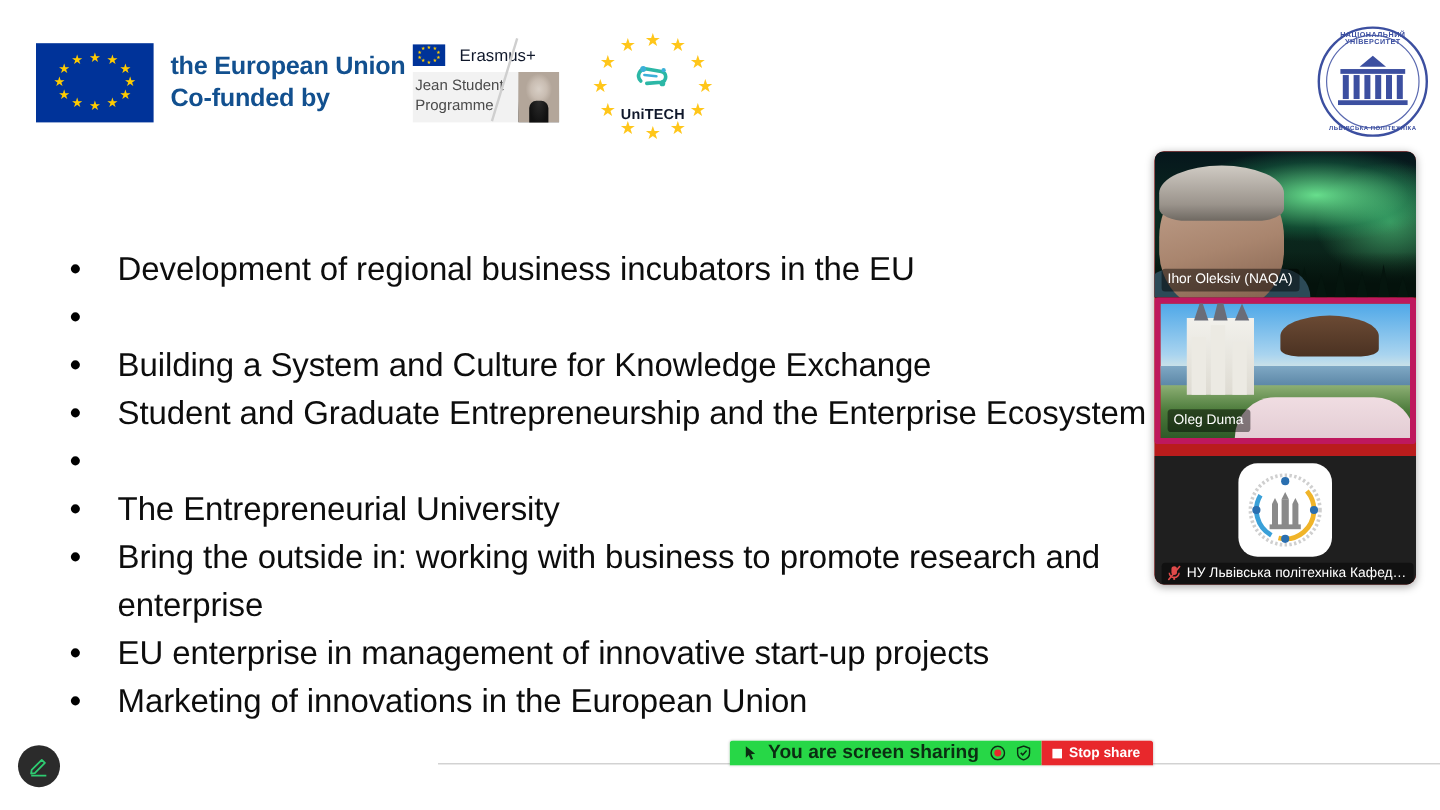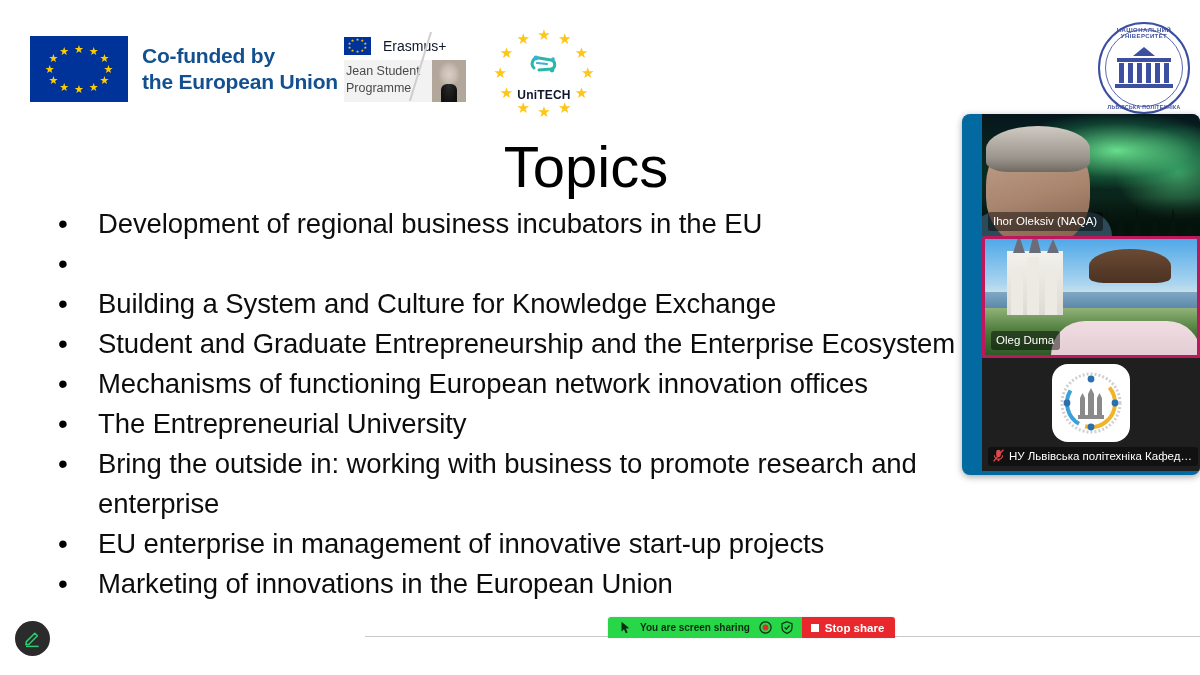--- a/index.html
+++ b/index.html
@@ -230,27 +230,26 @@
     font-size: 27.5px;
     line-height: 40px;
     color: #0d0d0d;
     letter-spacing: -0.1px;
     white-space: pre-wrap;
   }
 
   
   #video-panel {
     position: absolute;
-    left: 962px; top: 114px;
+    left: 962px; top: 126px;
     width: 218px; height: 361px;
-    background: #0369a1;
+    background: #b91c1c;
     border-radius: 8px;
     overflow: hidden;
     box-shadow: 0 2px 7px rgba(0,0,0,0.35);
-    padding-left: 20px;
   }
   .video-tile {
     position: relative;
     width: 218px; height: 122px;
     overflow: hidden;
     box-sizing: border-box;
   }
   .tile-name {
     position: absolute;
     left: 6px; bottom: 5px;
@@ -308,21 +307,21 @@
   #tile-1 .shoulder {
     position: absolute;
     left: -10px; bottom: 0;
     width: 140px; height: 24px;
     border-radius: 40px 40px 0 0;
     background: #2c4a57;
   }
 
   
   #tile-2 {
-    border: 3px solid #be185d;
+    border: 5px solid #be185d;
     border-radius: 3px;
   }
   #tile-2 .bg {
     position: absolute; inset: 0;
     background:
       linear-gradient(180deg, #4fa8e8 0%, #a9d4ef 38%, #cfe3e8 48%, #8fb176 60%, #4b7a3a 80%, #2f5a28 100%);
   }
   #tile-2 .lake {
     position: absolute;
     left: 0; right: 0; top: 46%;
@@ -367,20 +366,21 @@
     right: -4px; bottom: 0;
     width: 150px; height: 34px;
     border-radius: 44px 44px 0 0;
     background: linear-gradient(180deg, #f0dde2 0%, #e3cdd4 100%);
   }
 
   
   #tile-3 {
     height: 113px;
     background: #1f1f1f;
+    margin-top: 10px;
   }
   #tile-3 .avatar {
     position: absolute;
     left: 50%; top: 6px;
     transform: translateX(-50%);
     width: 78px; height: 78px;
     border-radius: 16px;
     background: #ffffff;
     display: flex;
     align-items: center;
@@ -412,21 +412,21 @@
   }
   #share-green {
     background: #27d747;
     display: flex;
     align-items: center;
     gap: 9px;
     padding: 0 9px 0 12px;
   }
   #share-label {
     color: #0b2d12;
-    font-size: 10px;
+    font-size: 16px;
     font-weight: bold;
     white-space: nowrap;
   }
   .bar-icon { display: flex; align-items: center; }
   #stop-share-btn {
     background: #e8282c;
     display: flex;
     align-items: center;
     gap: 6px;
     padding: 0 11px 0 9px;
@@ -471,22 +471,22 @@
         <span class="star" style="left:76%;top:67%">★</span>
         <span class="star" style="left:65%;top:77%">★</span>
         <span class="star" style="left:50%;top:80%">★</span>
         <span class="star" style="left:35%;top:77%">★</span>
         <span class="star" style="left:24%;top:67%">★</span>
         <span class="star" style="left:20%;top:50%">★</span>
         <span class="star" style="left:24%;top:33%">★</span>
         <span class="star" style="left:35%;top:23%">★</span>
       </div>
       <div id="eu-cofund-text">
+        <div>the European Union</div>
         <div>Co-funded by</div>
-        <div>the European Union</div>
       </div>
     </div>
 
     <div id="erasmus-logo">
       <div id="erasmus-top">
         <div id="erasmus-mini-flag">
           <span class="ministar" style="left:50%;top:18%">★</span>
           <span class="ministar" style="left:68%;top:24%">★</span>
           <span class="ministar" style="left:79%;top:38%">★</span>
           <span class="ministar" style="left:79%;top:62%">★</span>
@@ -550,41 +550,39 @@
           <rect x="33" y="18" width="5" height="20" fill="#3c4fa0"></rect>
           <rect x="42" y="18" width="5" height="20" fill="#3c4fa0"></rect>
           <rect x="51" y="18" width="5" height="20" fill="#3c4fa0"></rect>
           <rect x="2" y="39" width="58" height="4" fill="#3c4fa0"></rect>
         </svg>
       </div>
       <div id="lviv-bottom-text">ЛЬВІВСЬКА ПОЛІТЕХНІКА</div>
     </div>
   </div>
 
-  <div id="slide-title">Topics</div>
 
   <div id="bullet-list">
     <div class="bullet-row">
       <div class="bullet-dot">•</div>
       <div class="bullet-text">Development of regional business incubators in the EU</div>
     </div>
     <div class="bullet-row">
       <div class="bullet-dot">•</div>
     </div>
     <div class="bullet-row">
       <div class="bullet-dot">•</div>
       <div class="bullet-text">Building a System and Culture for Knowledge Exchange</div>
     </div>
     <div class="bullet-row">
       <div class="bullet-dot">•</div>
       <div class="bullet-text">Student and Graduate Entrepreneurship and the Enterprise Ecosystem</div>
     </div>
     <div class="bullet-row">
       <div class="bullet-dot">•</div>
-      <div class="bullet-text">Mechanisms of functioning European network innovation offices</div>
     </div>
     <div class="bullet-row">
       <div class="bullet-dot">•</div>
       <div class="bullet-text">The Entrepreneurial University</div>
     </div>
     <div class="bullet-row">
       <div class="bullet-dot">•</div>
       <div class="bullet-text">Bring the outside in: working with business to promote research and
 enterprise</div>
     </div>

